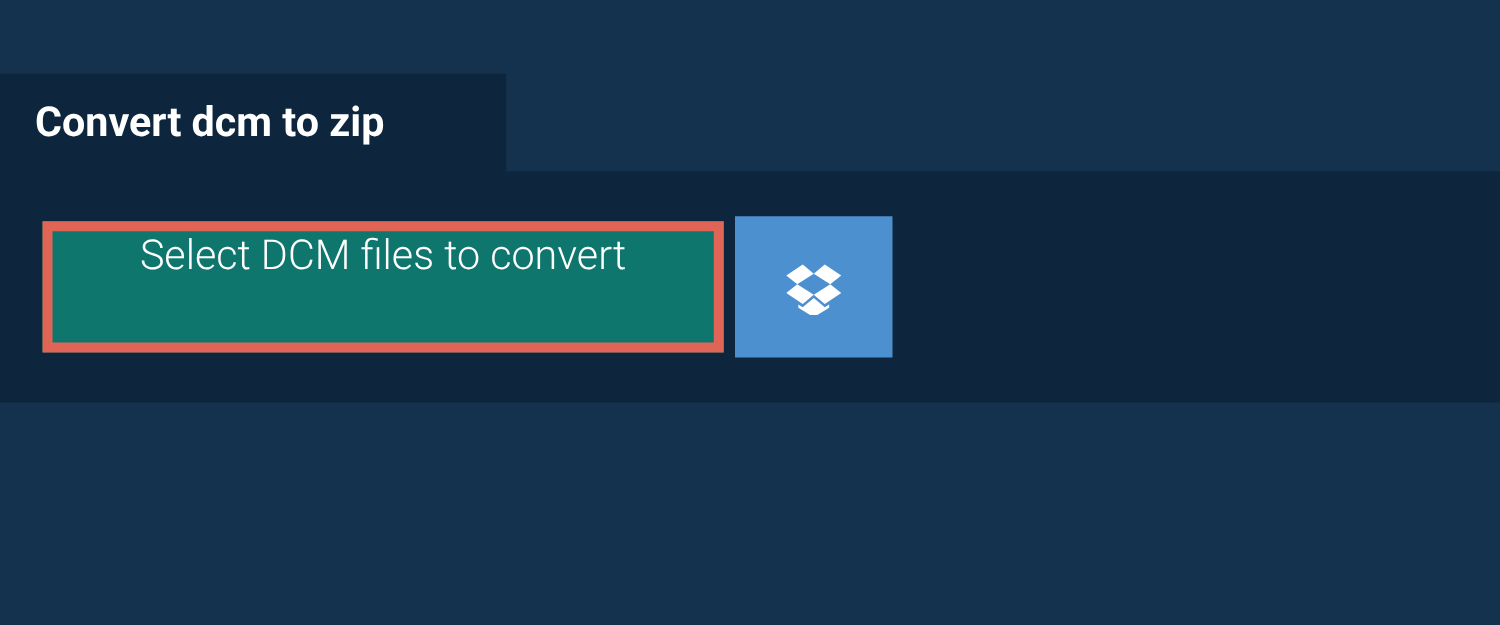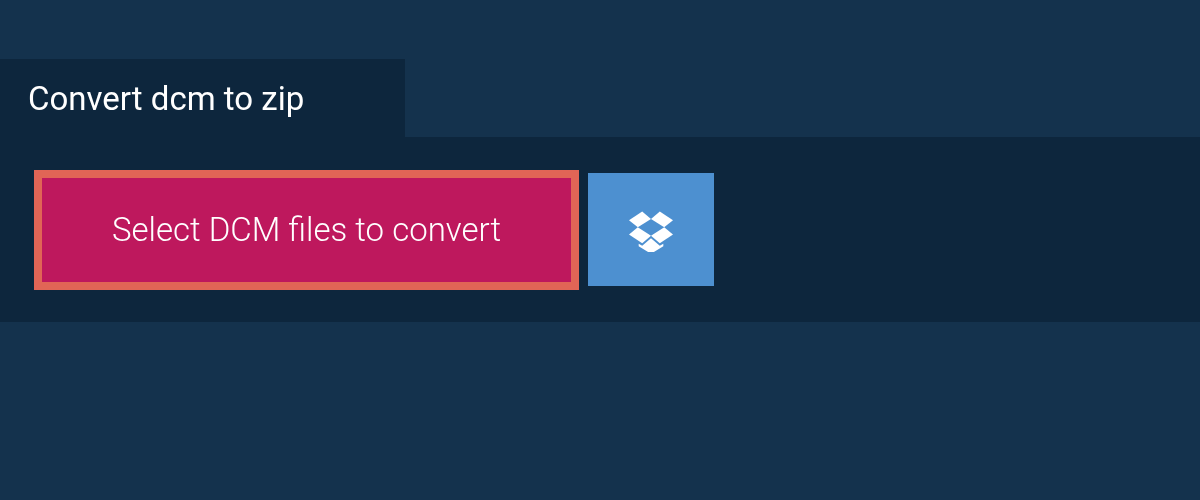--- a/index.html
+++ b/index.html
@@ -26,41 +26,41 @@
       width: 405px;
       height: 78px;
       background: #0d263d;
       display: flex;
       align-items: center;
       padding-left: 28px;
     }
     .tab-label {
       color: #ffffff;
       font-size: 33px;
-      font-weight: 400;
+      font-weight: 700;
     }
     .panel {
       position: absolute;
       top: 137px;
       left: 0;
       width: 100%;
       height: 185px;
       background: #0d263d;
       display: flex;
       align-items: center;
       padding-left: 34px;
       gap: 9px;
     }
     .select-button {
       width: 545px;
-      height: 120px;
-      background: #be185d;
+      height: 105px;
+      background: #0f766e;
       border: 8px solid #e16556;
       display: flex;
-      align-items: center;
+      align-items: flex-start;
       justify-content: center;
       cursor: pointer;
     }
     .select-button-label {
       color: #ffffff;
       font-size: 33px;
       font-weight: 300;
     }
     .dropbox-button {
       width: 126px;

